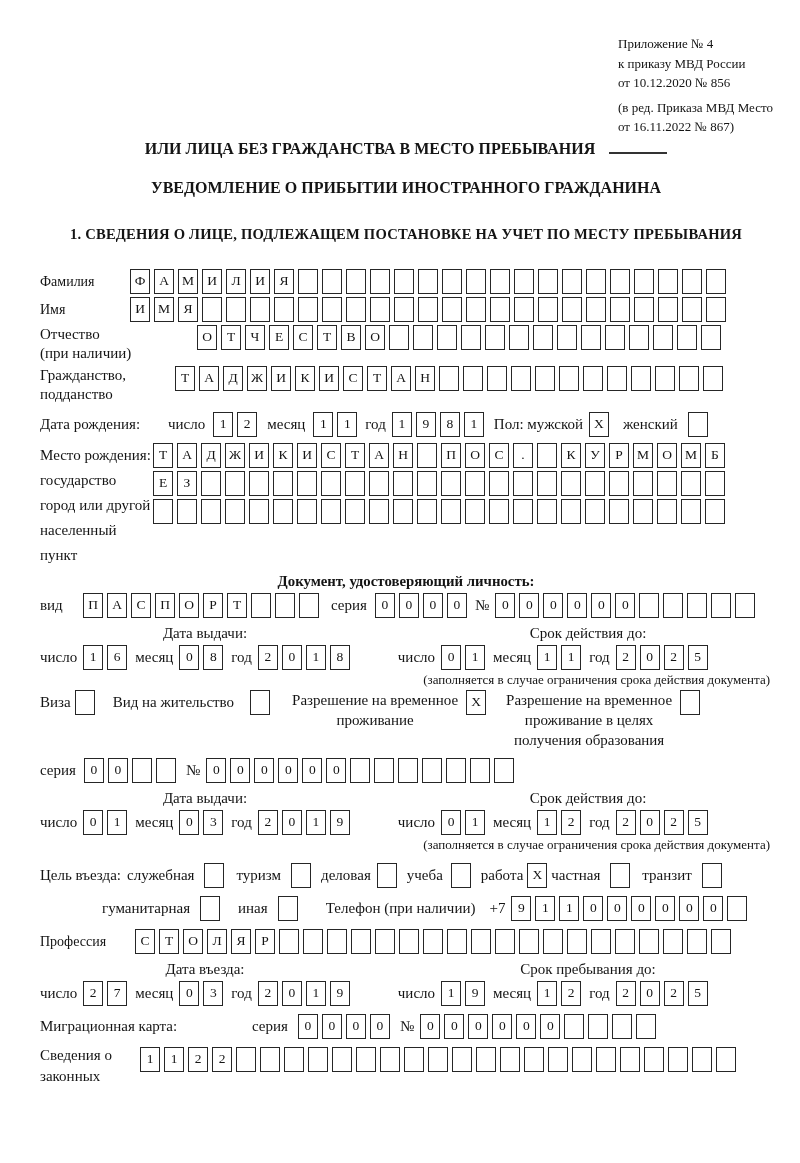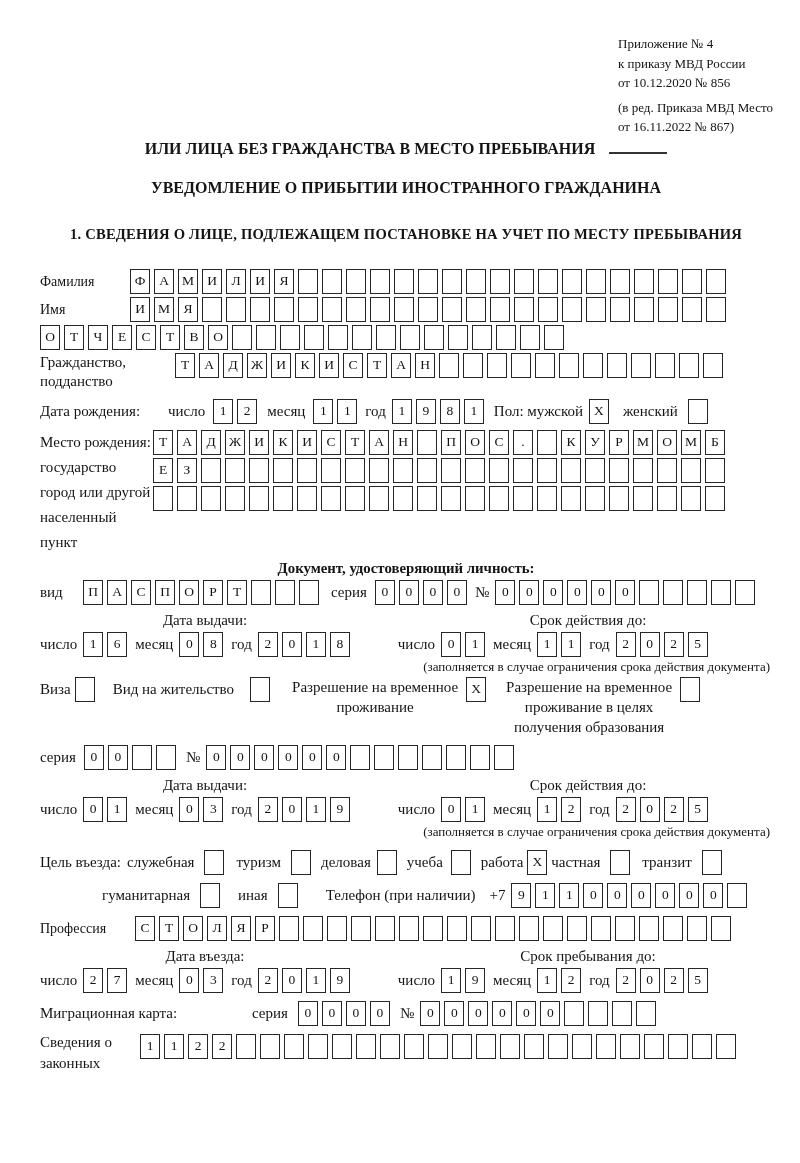--- a/index.html
+++ b/index.html
@@ -128,20 +128,24 @@
         <span class="cell"></span>
         <span class="cell"></span>
         <span class="cell"></span>
         <span class="cell"></span>
         <span class="cell"></span>
         <span class="cell"></span>
       </span>
   </div>
 
   <div class="row vgap3">
+    <span class="lbl2 w157">
+      <span>Отчество</span><br>
+      <span>(при наличии)</span>
+    </span>
     <span class="boxes">
         <span class="cell">О</span>
         <span class="cell">Т</span>
         <span class="cell">Ч</span>
         <span class="cell">Е</span>
         <span class="cell">С</span>
         <span class="cell">Т</span>
         <span class="cell">В</span>
         <span class="cell">О</span>
         <span class="cell"></span>

